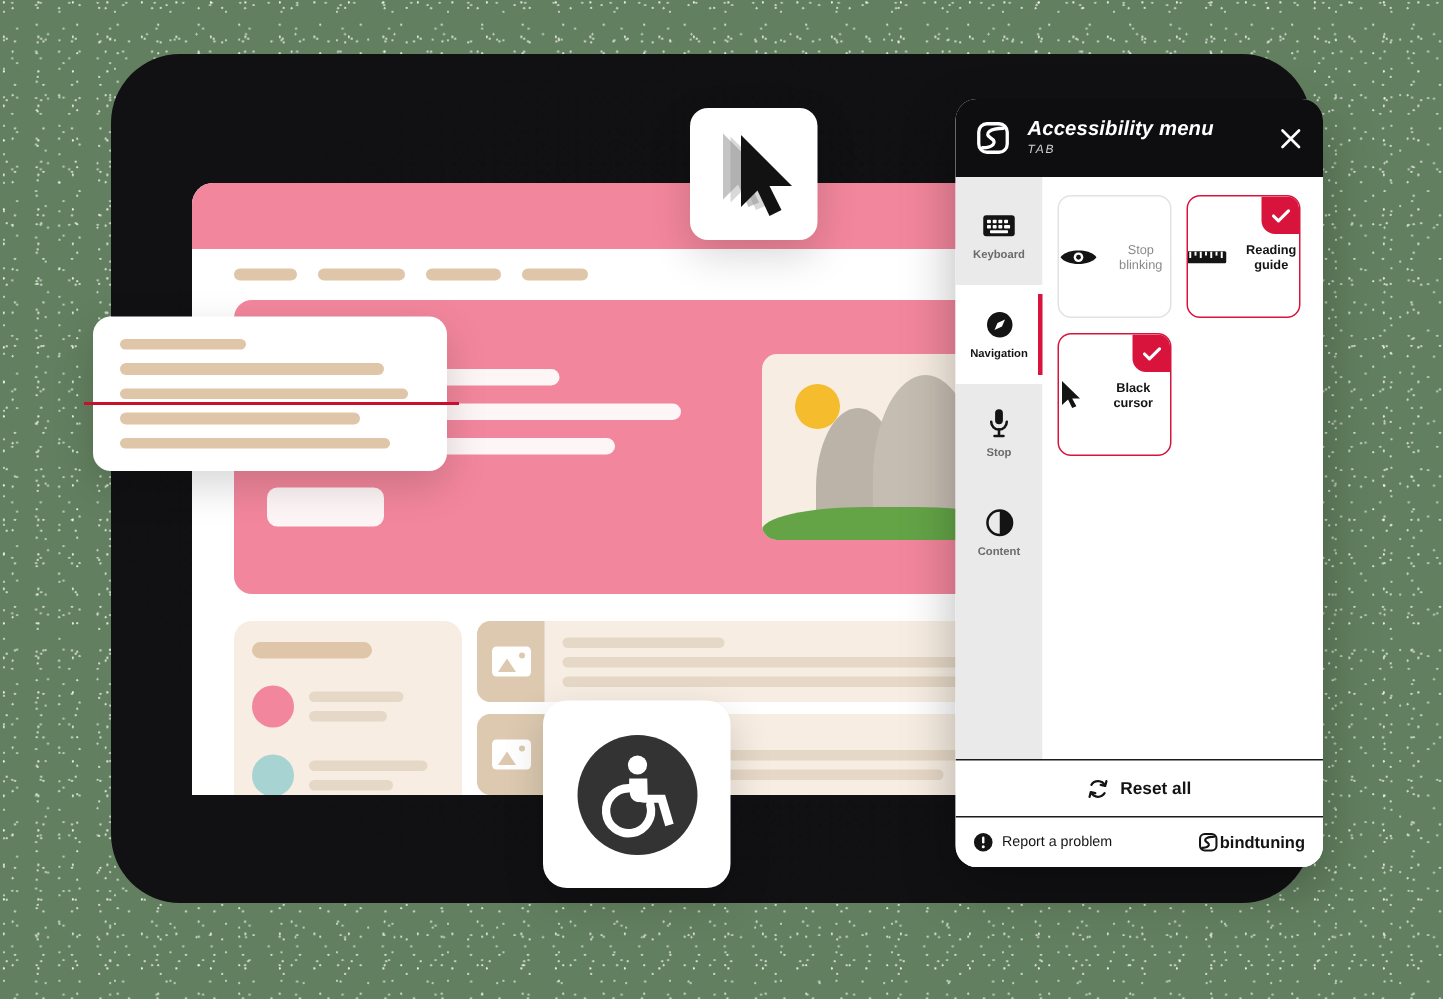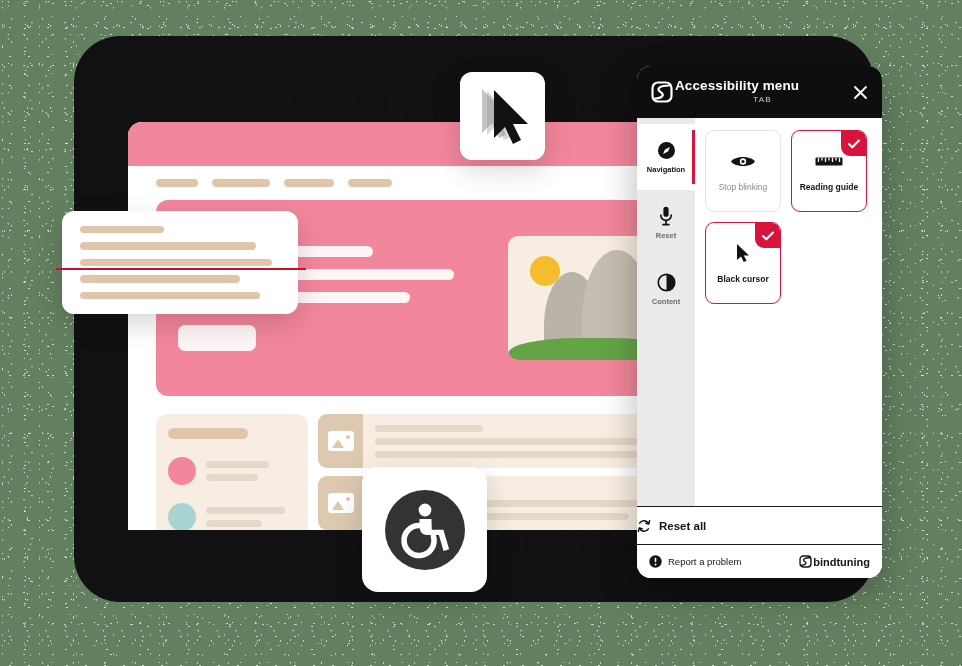--- a/index.html
+++ b/index.html
@@ -170,27 +170,28 @@
     left: 637px; top: 66px;
     width: 245px; height: 512px;
     background: #fff;
     border-radius: 14px;
     overflow: hidden;
     box-shadow: 0 14px 36px rgba(0,0,0,.28);
     display: flex; flex-direction: column;
   }
   .panel-header {
     height: 52px; background: #0E0E10; color: #fff;
-    display: flex; align-items: center; padding: 0 12px;
+    display: flex; align-items: center; gap: 10px; padding: 0 12px;
     flex: 0 0 auto;
+    font-style: italic;
   }
   .panel-logo { width: 26px; height: 26px; flex: 0 0 auto; }
   .panel-titles { flex: 1; line-height: 1.1; }
   .panel-title { font-size: 13.5px; font-weight: bold; letter-spacing: .1px; }
-  .panel-sub { font-size: 8px; color: #cfcfcf; letter-spacing: 1.2px; margin-top: 2px; text-align: center; }
+  .panel-sub { font-size: 8px; color: #cfcfcf; letter-spacing: 1.2px; margin-top: 2px; }
   .panel-close { width: 20px; height: 20px; cursor: pointer; flex: 0 0 auto;
     display:flex; align-items:center; justify-content:center; }
 
   .panel-body { flex: 1; display: flex; min-height: 0; }
 
   .panel-rail {
     width: 58px; background: #EAEAEA; flex: 0 0 auto;
     display: flex; flex-direction: column; padding-top: 6px;
   }
   .rail-item {
@@ -207,37 +208,37 @@
   .rail-item.active .rail-label { color: #141414; }
   .rail-icon { height: 20px; display: flex; align-items: center; justify-content: center; }
 
   .panel-cards {
     flex: 1; padding: 12px 10px; display: flex; flex-wrap: wrap;
     gap: 10px; align-content: flex-start; background: #fff;
   }
   .feat-card {
     width: 76px; height: 82px;
     border: 1.5px solid #E2E2E2; border-radius: 9px;
-    display: flex; flex-direction: column; align-items: center;
+    display: flex; flex-direction: row; align-items: center;
     justify-content: center; gap: 9px; position: relative;
     cursor: pointer; background: #fff; overflow: hidden;
   }
   .feat-card.on { border-color: #D8143C; }
   .feat-label { font-size: 8.5px; color: #8a8a8a; text-align: center; padding: 0 4px; }
   .feat-card.on .feat-label { color: #141414; font-weight: bold; }
   .feat-icon { height: 22px; display: flex; align-items: center; justify-content: center; }
   .feat-check {
     position: absolute; right: 0; top: 0; width: 25px; height: 25px;
     background: #D8143C; border-radius: 0 7px 0 9px;
     display: flex; align-items: center; justify-content: center;
   }
 
   .panel-reset {
     height: 38px; border-top: 1.5px solid #1b1b1b;
-    display: flex; align-items: center; gap: 8px;
+    display: flex; align-items: center; justify-content: center; gap: 8px;
     font-size: 11.5px; font-weight: bold; color: #141414; cursor: pointer;
     flex: 0 0 auto; background:#fff;
   }
   .panel-footer {
     height: 34px; border-top: 1.5px solid #1b1b1b;
     display: flex; align-items: center; padding: 0 12px;
     flex: 0 0 auto; background:#fff;
   }
   .report { display: flex; align-items: center; gap: 6px; font-size: 9.5px;
     font-weight: normal; color: #141414; cursor: pointer; justify-content: center; }
@@ -394,41 +395,60 @@
       <svg width="15" height="15" viewBox="0 0 15 15">
         <path d="M2 2 L13 13 M13 2 L2 13" stroke="#ffffff" stroke-width="1.8" stroke-linecap="round"></path>
       </svg>
     </div>
   </div>
 
   <div class="panel-body">
 
     <div class="panel-rail">
 
+      <div class="rail-item">
+        <span class="rail-icon">
+          <svg width="22" height="15" viewBox="0 0 22 15">
+            <rect x="0.5" y="0.5" width="21" height="14" rx="2" fill="#141414"></rect>
+            <g fill="#ffffff">
+              <rect x="3" y="3.5" width="2.6" height="2.4" rx=".5"></rect>
+              <rect x="6.8" y="3.5" width="2.6" height="2.4" rx=".5"></rect>
+              <rect x="10.6" y="3.5" width="2.6" height="2.4" rx=".5"></rect>
+              <rect x="14.4" y="3.5" width="2.6" height="2.4" rx=".5"></rect>
+              <rect x="3" y="7" width="2.6" height="2.4" rx=".5"></rect>
+              <rect x="6.8" y="7" width="2.6" height="2.4" rx=".5"></rect>
+              <rect x="10.6" y="7" width="2.6" height="2.4" rx=".5"></rect>
+              <rect x="14.4" y="7" width="4" height="2.4" rx=".5"></rect>
+              <rect x="5" y="10.5" width="12" height="2" rx=".5"></rect>
+            </g>
+          </svg>
+        </span>
+        <span class="rail-label">Keyboard</span>
+      </div>
 
       <div class="rail-item active">
         <span class="rail-icon">
           <svg width="19" height="19" viewBox="0 0 19 19">
             <circle cx="9.5" cy="9.5" r="8.5" fill="#141414"></circle>
             <path d="M13 6 L8 8.4 L6 13 L11 10.6 Z" fill="#ffffff"></path>
           </svg>
         </span>
         <span class="rail-label">Navigation</span>
       </div>
 
       <div class="rail-item">
         <span class="rail-icon">
           <svg width="14" height="20" viewBox="0 0 14 20">
             <rect x="4.4" y="0.8" width="5.2" height="10" rx="2.6" fill="#141414"></rect>
             <path d="M1.8 9.2 a5.2 5.2 0 0 0 10.4 0" fill="none" stroke="#141414" stroke-width="1.7" stroke-linecap="round"></path>
             <path d="M7 14.4 L7 18" stroke="#141414" stroke-width="1.7" stroke-linecap="round"></path>
             <path d="M4 18.6 L10 18.6" stroke="#141414" stroke-width="1.7" stroke-linecap="round"></path>
           </svg>
         </span>
-        <span class="rail-label">Reset</span>
+        <span class="rail-label">Stop</span>
       </div>
 
 
       <div class="rail-item">
         <span class="rail-icon">
           <svg width="19" height="19" viewBox="0 0 19 19">
             <circle cx="9.5" cy="9.5" r="8.2" fill="none" stroke="#141414" stroke-width="1.7"></circle>
             <path d="M9.5 1.3 a8.2 8.2 0 0 1 0 16.4 Z" fill="#141414"></path>
           </svg>
         </span>

